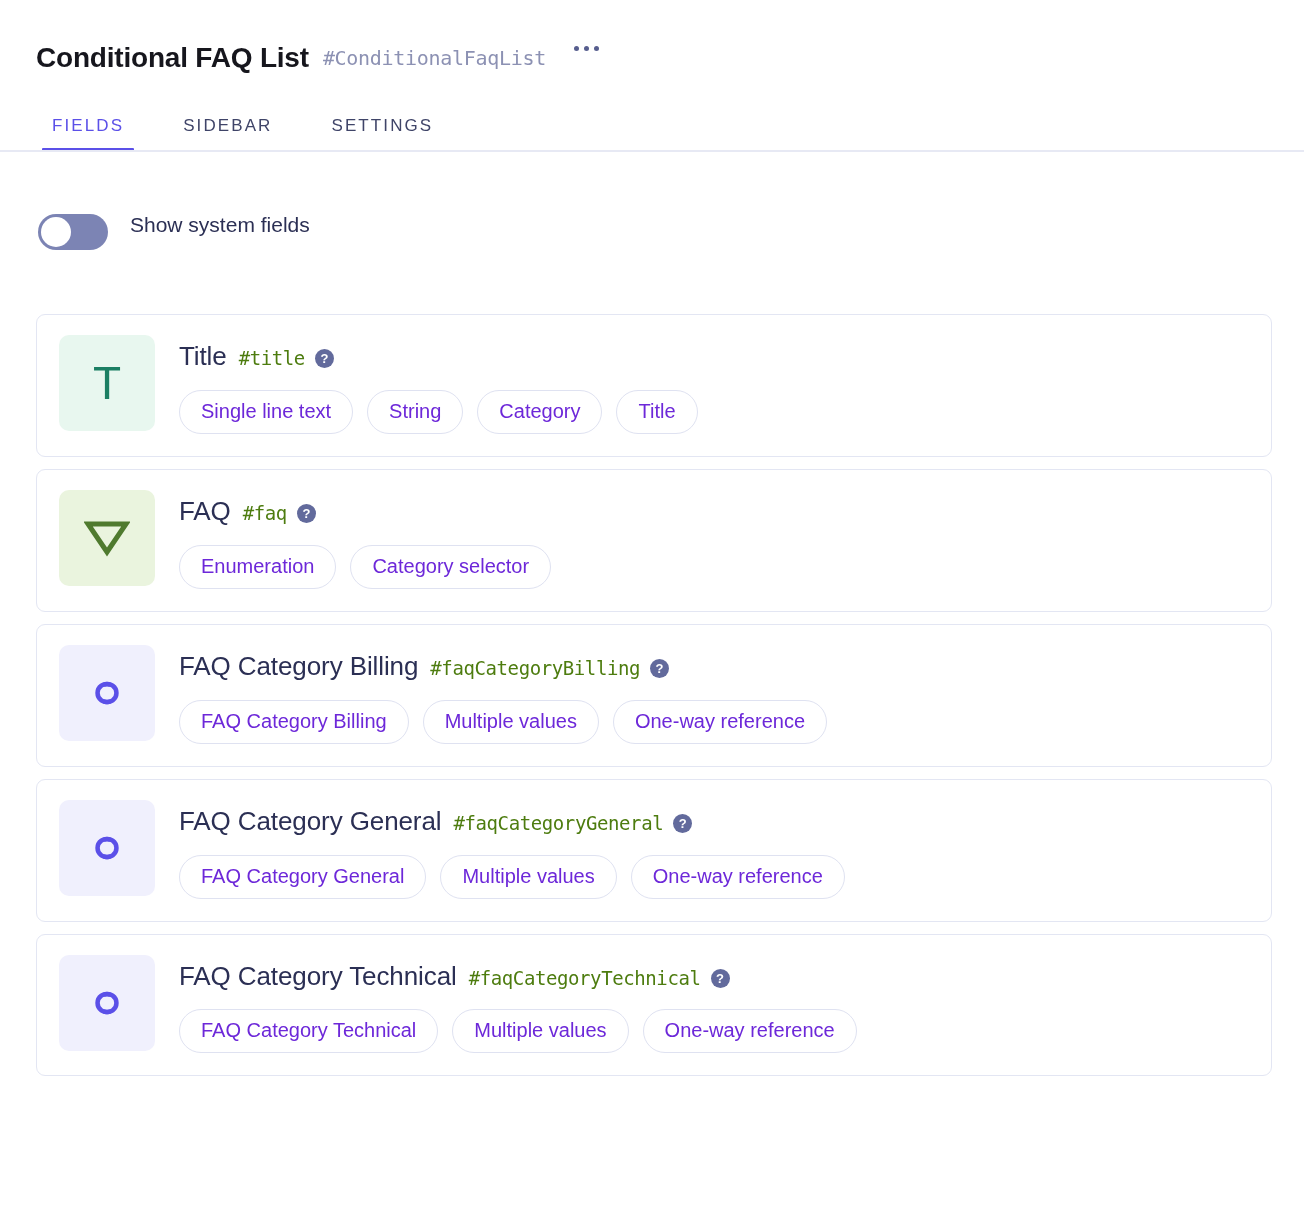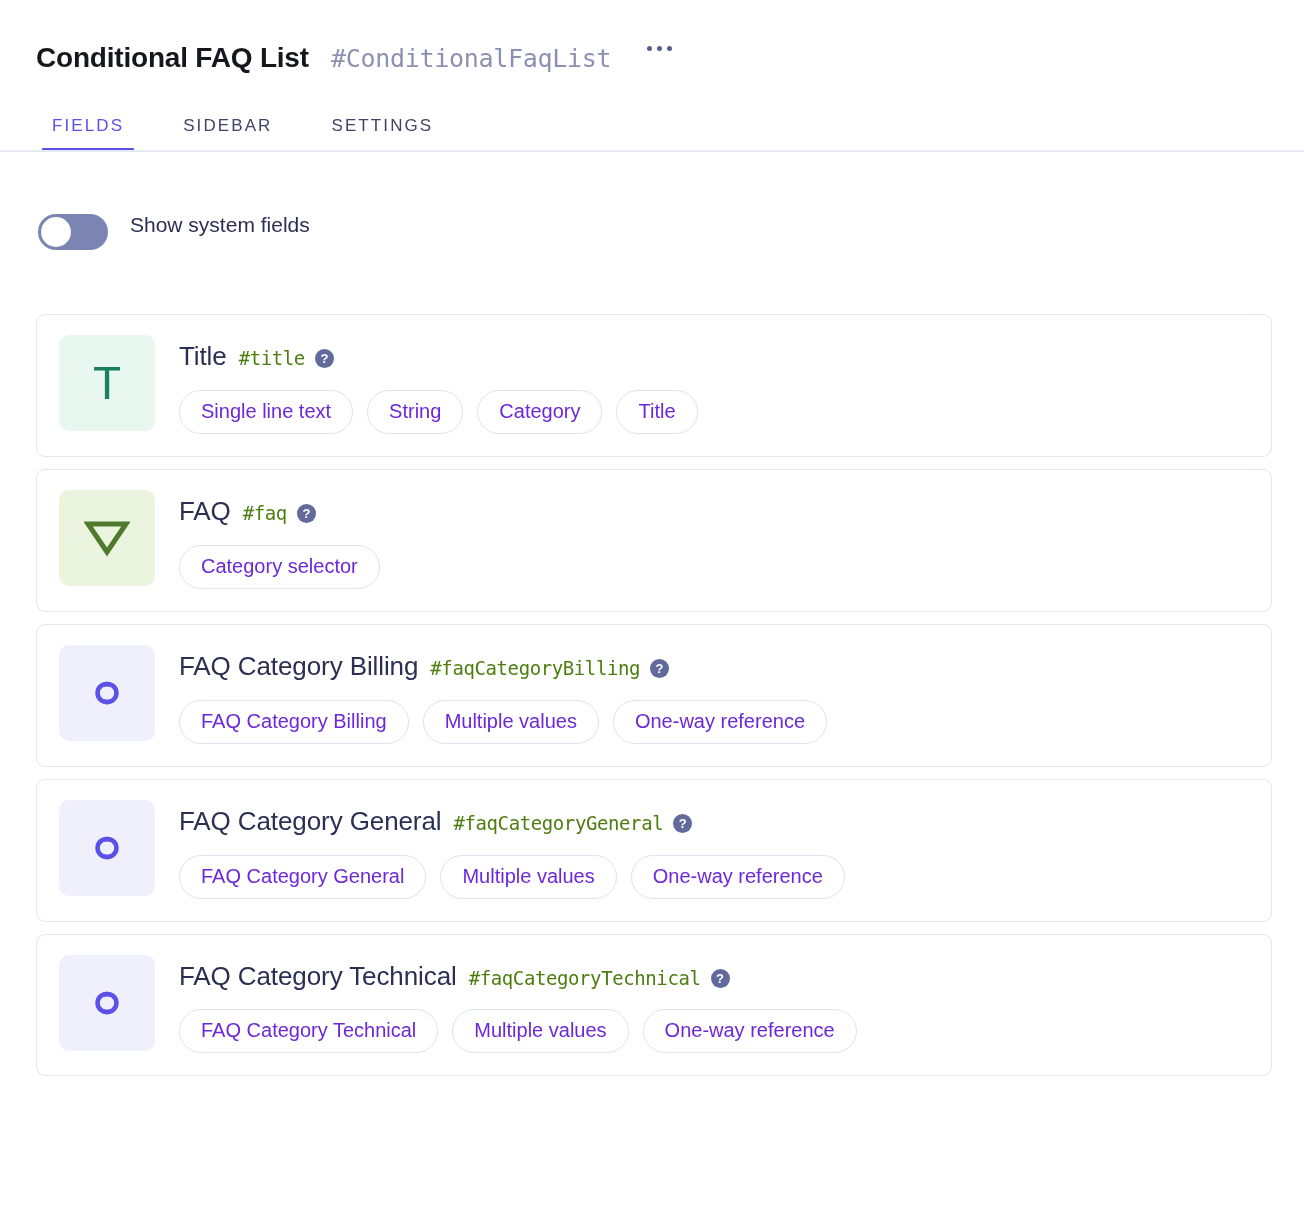--- a/index.html
+++ b/index.html
@@ -21,35 +21,35 @@
   }
 
   
   .header {
     padding: 38px 0 0 36px;
   }
 
   .title-row {
     display: flex;
     align-items: center;
-    gap: 8px;
+    gap: 0;
     height: 40px;
   }
 
   .page-title {
     font-size: 28px;
     font-weight: bold;
     color: #16161d;
     letter-spacing: -0.2px;
     line-height: 1;
   }
 
   .page-slug {
     font-family: "DejaVu Sans Mono", "Liberation Mono", monospace;
-    font-size: 25px;
+    font-size: 20px;
     color: #8c91b3;
     margin-left: 14px;
     line-height: 1;
     letter-spacing: -0.3px;
   }
 
   .kebab-button {
     margin-left: 26px;
     display: flex;
     align-items: center;
@@ -315,20 +315,21 @@
           <path d="M4 6 L42 6 L23 34 Z" fill="none" stroke="#4f7a2e" stroke-width="5" stroke-linejoin="miter"></path>
         </svg>
       </div>
       <div class="field-body">
         <div class="field-head">
           <span class="field-name">FAQ</span>
           <span class="field-slug">#faq</span>
           <span class="help-icon">?</span>
         </div>
         <div class="pill-row">
+          <span class="pill">Enumeration</span>
           <span class="pill">Category selector</span>
         </div>
       </div>
     </div>
 
     <div class="field-card">
       <div class="field-icon ref">
         <svg width="44" height="44" viewBox="0 0 44 44">
           <path d="M24.5 13.5 A9 9 0 1 0 24.5 30.5" fill="none" stroke="#5b50e8" stroke-width="4.5" stroke-linecap="round"></path>
           <path d="M19.5 30.5 A9 9 0 1 0 19.5 13.5" fill="none" stroke="#5b50e8" stroke-width="4.5" stroke-linecap="round"></path>

